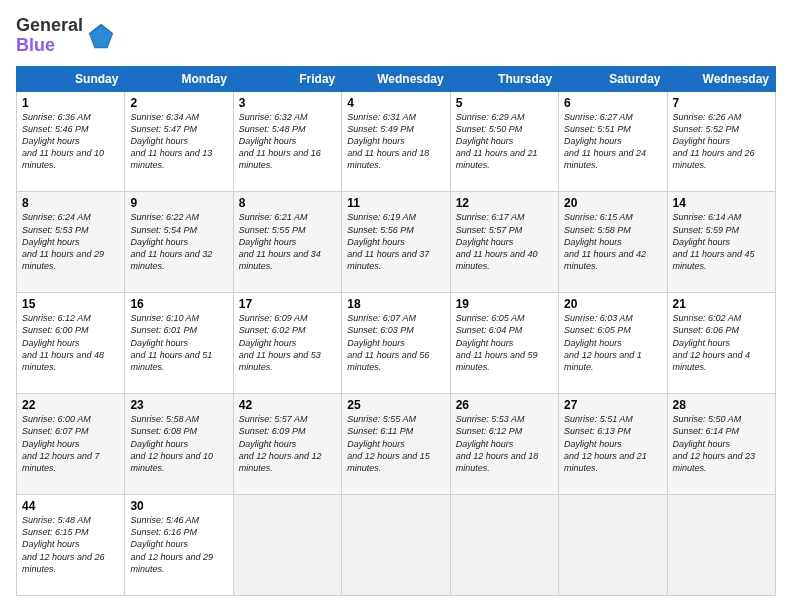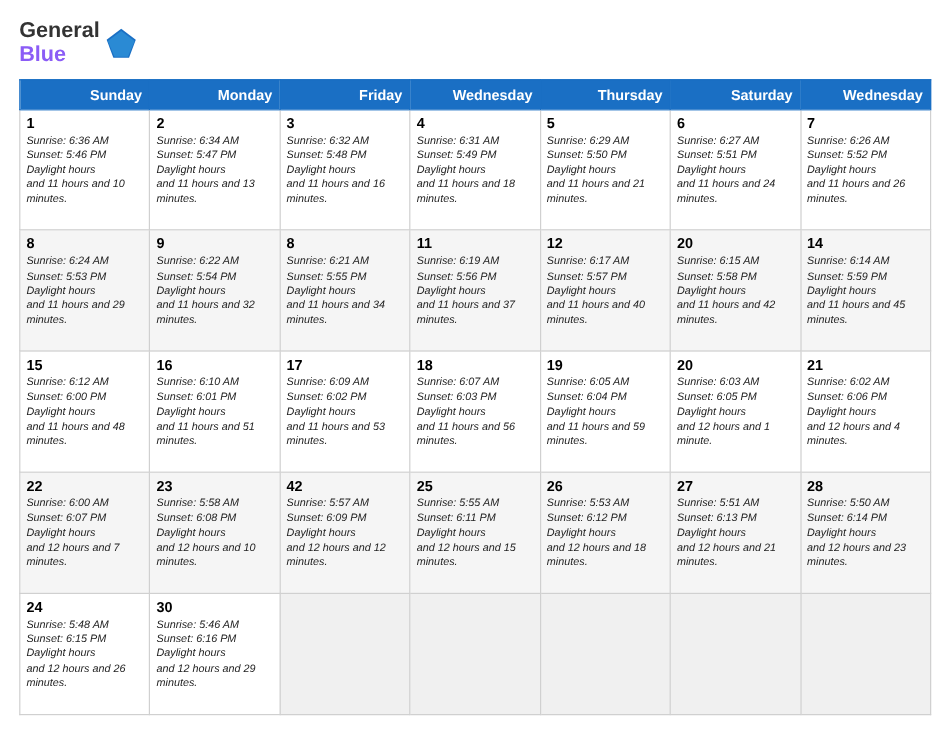--- a/index.html
+++ b/index.html
@@ -160,21 +160,21 @@
         <tr>
           <td><span class="day-num">22</span><span class="day-info">Sunrise: 6:00 AM<br>Sunset: 6:07 PM<br>Daylight hours<br>and 12 hours and 7 minutes.</span></td>
           <td><span class="day-num">23</span><span class="day-info">Sunrise: 5:58 AM<br>Sunset: 6:08 PM<br>Daylight hours<br>and 12 hours and 10 minutes.</span></td>
           <td><span class="day-num">42</span><span class="day-info">Sunrise: 5:57 AM<br>Sunset: 6:09 PM<br>Daylight hours<br>and 12 hours and 12 minutes.</span></td>
           <td><span class="day-num">25</span><span class="day-info">Sunrise: 5:55 AM<br>Sunset: 6:11 PM<br>Daylight hours<br>and 12 hours and 15 minutes.</span></td>
           <td><span class="day-num">26</span><span class="day-info">Sunrise: 5:53 AM<br>Sunset: 6:12 PM<br>Daylight hours<br>and 12 hours and 18 minutes.</span></td>
           <td><span class="day-num">27</span><span class="day-info">Sunrise: 5:51 AM<br>Sunset: 6:13 PM<br>Daylight hours<br>and 12 hours and 21 minutes.</span></td>
           <td><span class="day-num">28</span><span class="day-info">Sunrise: 5:50 AM<br>Sunset: 6:14 PM<br>Daylight hours<br>and 12 hours and 23 minutes.</span></td>
         </tr>
         <tr>
-          <td><span class="day-num">24</span><span class="day-info">Sunrise: 5:48 AM<br>Sunset: 6:15 PM<br>Daylight hours<br>and 12 hours and 26 minutes.</span></td>
+          <td><span class="day-num">44</span><span class="day-info">Sunrise: 5:48 AM<br>Sunset: 6:15 PM<br>Daylight hours<br>and 12 hours and 26 minutes.</span></td>
           <td><span class="day-num">30</span><span class="day-info">Sunrise: 5:46 AM<br>Sunset: 6:16 PM<br>Daylight hours<br>and 12 hours and 29 minutes.</span></td>
           <td class="empty-cell"></td>
           <td class="empty-cell"></td>
           <td class="empty-cell"></td>
           <td class="empty-cell"></td>
           <td class="empty-cell"></td>
         </tr>
       </tbody>
   </table>
 </div>

